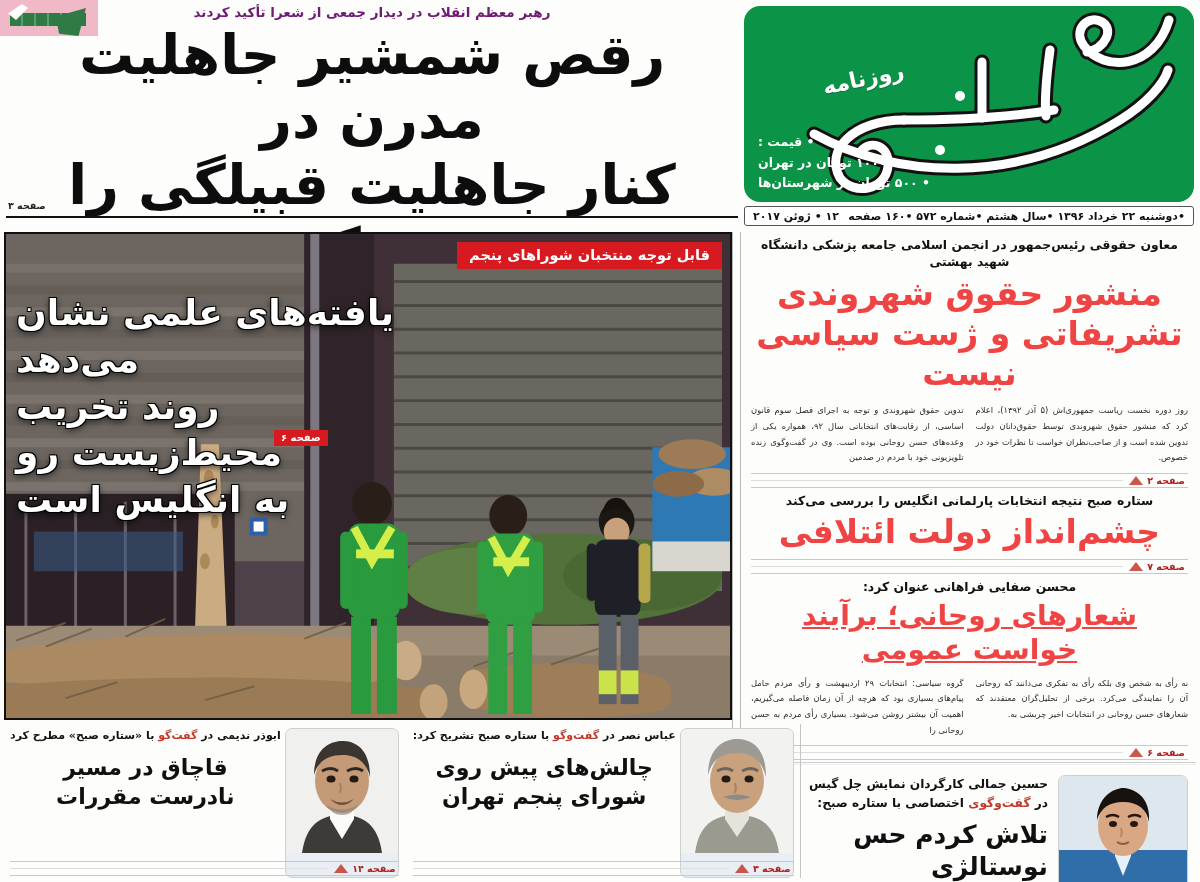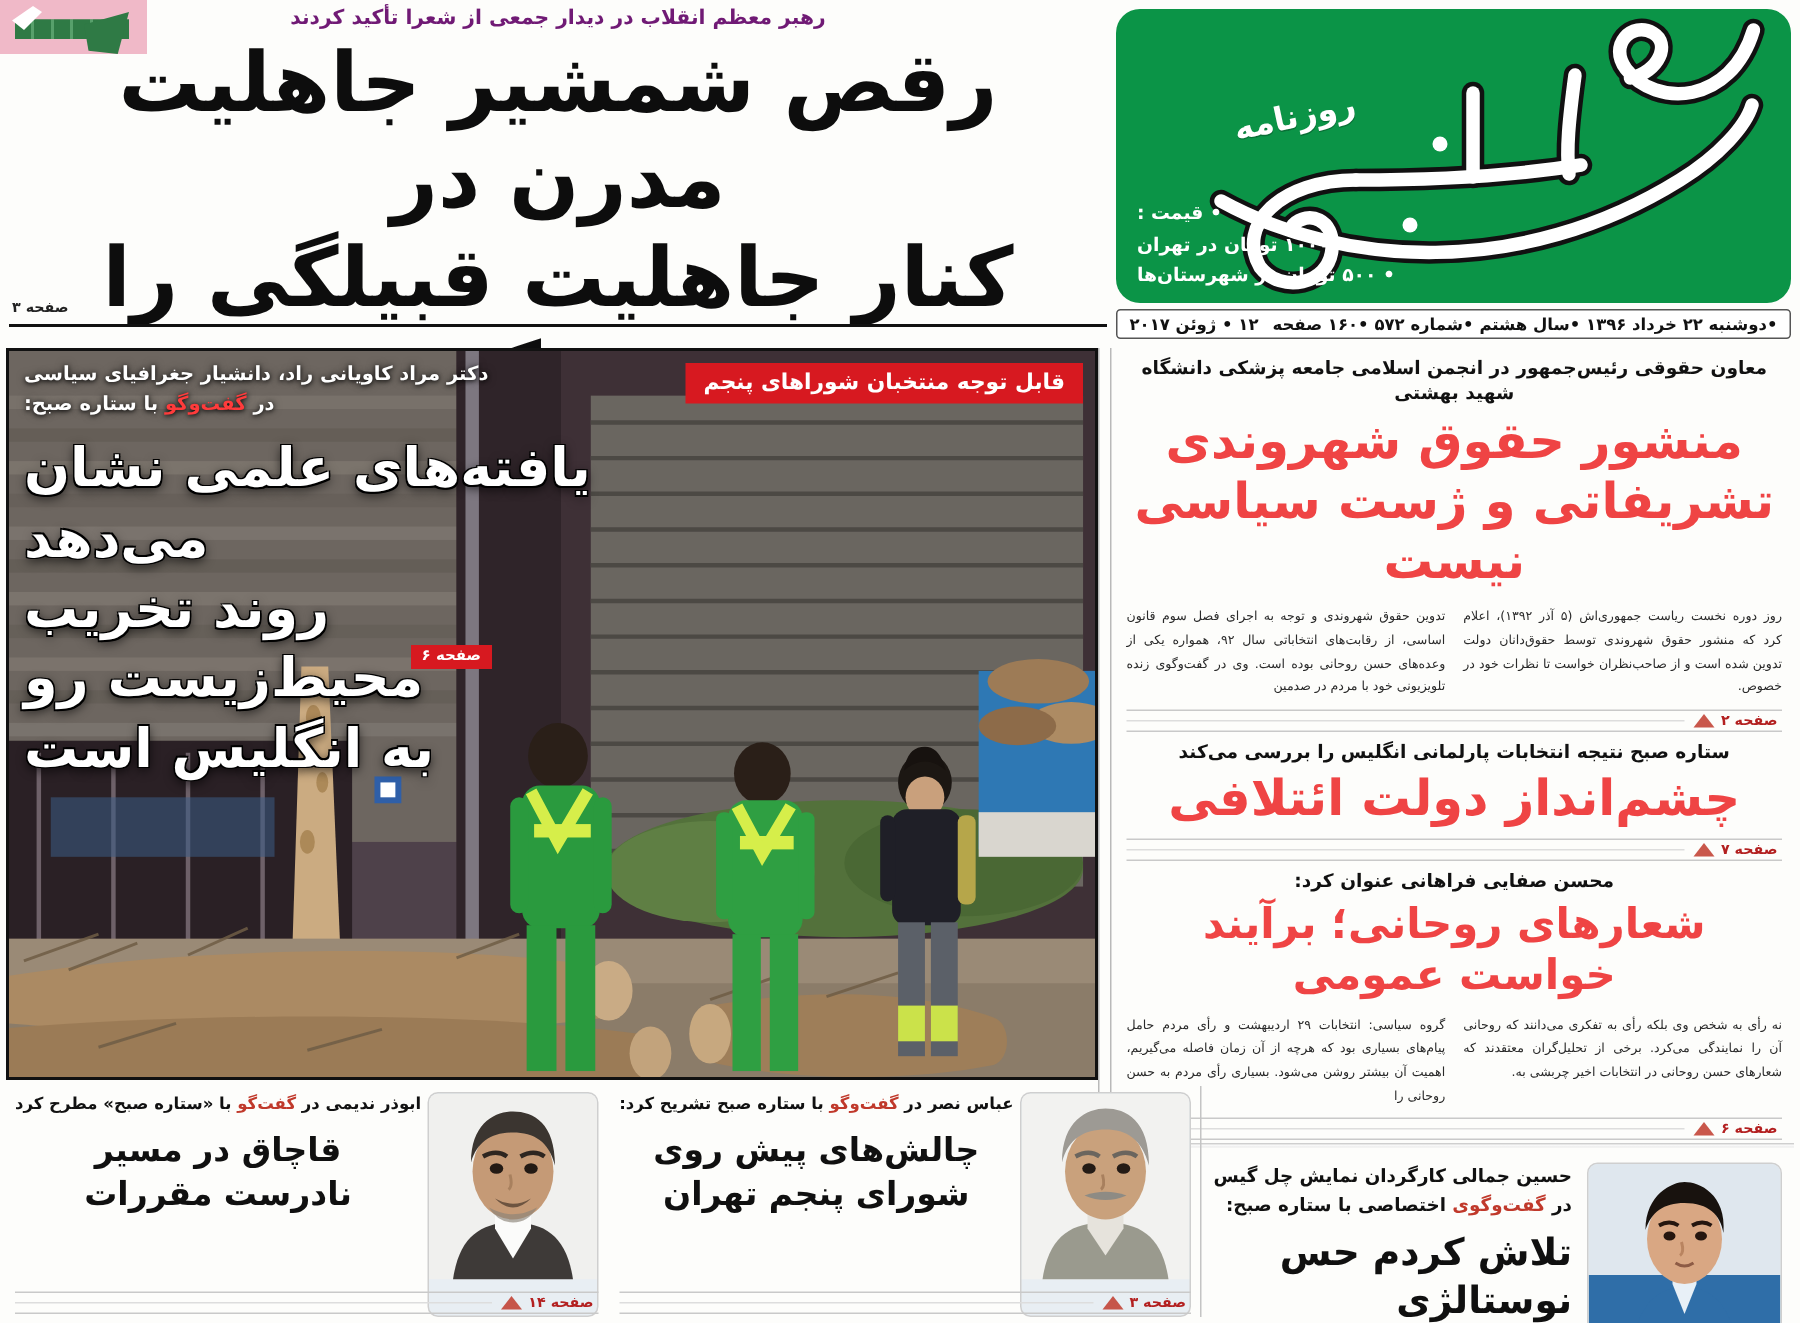--- a/index.html
+++ b/index.html
@@ -184,21 +184,21 @@
     margin-bottom: 3px;
   }
   .art-title {
     font-size: 33px;
     font-weight: 900;
     color: #ef4444;
     text-align: center;
     line-height: 1.22;
     letter-spacing: -.6px;
   }
-  .art-title.sm { font-size: 28px; }
+  .art-title.sm { font-size: 28px; text-decoration: underline; }
 
   .art-body {
     display: flex;
     gap: 12px;
     margin-top: 9px;
     direction: rtl;
   }
   .art-body p {
     flex: 1;
     font-size: 8.4px;
@@ -660,26 +660,20 @@
         <rect x="584" y="312" width="10" height="58" rx="5" fill="#1f1f27"></rect>
         <rect x="596" y="384" width="18" height="90" fill="#5b6068"></rect>
         <rect x="618" y="384" width="18" height="90" fill="#5b6068"></rect>
         <rect x="596" y="440" width="18" height="24" fill="#cbe24a"></rect>
         <rect x="618" y="440" width="18" height="24" fill="#cbe24a"></rect>
       </g>
     </svg>
 
     <div class="red-banner">قابل توجه منتخبان شوراهای پنجم</div>
 
-    <div class="photo-kicker">
-      <div>دکتر مراد کاویانی راد، دانشیار جغرافیای سیاسی</div>
-      <div>
-        <span>در </span><span class="brand">گفت‌وگو</span><span> با ستاره صبح:</span>
-      </div>
-    </div>
 
     <div class="photo-title">
       <div>یافته‌های علمی نشان می‌دهد</div>
       <div>روند تخریب محیط‌زیست رو</div>
       <div>به انگلیس است</div>
     </div>
 
     <div class="photo-page-badge">صفحه ۶</div>
   </div>
 

